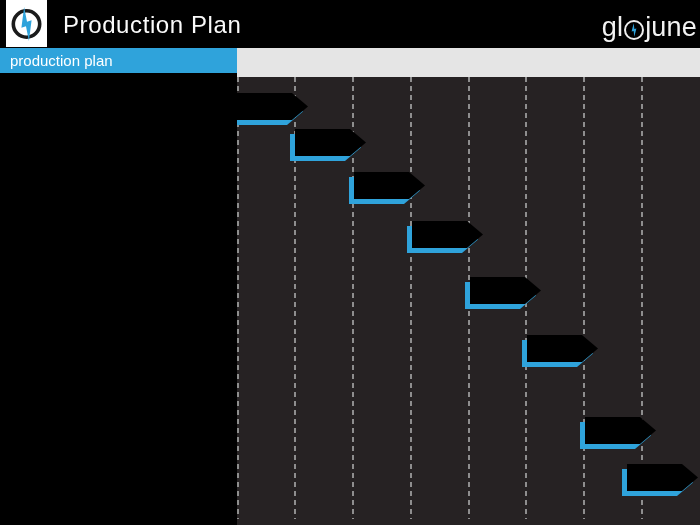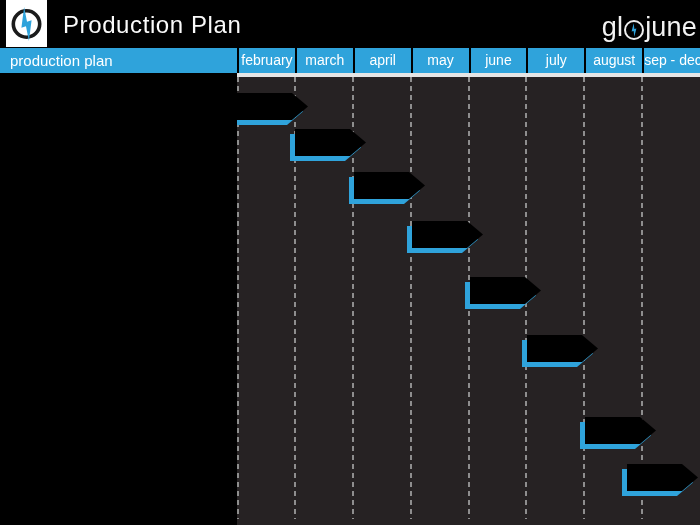--- a/index.html
+++ b/index.html
@@ -73,30 +73,20 @@
           <g transform="rotate(-14)">
             <polygon points="1.6,-8 -3.2,1 -0.7,1 -1.6,8 3.2,-1 0.7,-1" fill="#2fa3db"></polygon>
           </g>
         </svg>
       </span>
       <span>june</span>
     </div>
   </div>
 
   <div class="plan-label">production plan</div>
-  <div class="months" id="months">
-      <div class="mcell">february</div>
-      <div class="mcell">march</div>
-      <div class="mcell">april</div>
-      <div class="mcell">may</div>
-      <div class="mcell">june</div>
-      <div class="mcell">july</div>
-      <div class="mcell">august</div>
-      <div class="mcell">sep - dec</div>
-    </div>
 
   <div class="left-panel"></div>
   <div class="plot" id="plot">
       <div class="gridline" style="left: 0px; background: repeating-linear-gradient(rgb(142, 142, 142) 0px, rgb(142, 142, 142) 5px, transparent 5px, transparent 9px);"></div>
       <div class="gridline" style="left: 57px; background: repeating-linear-gradient(rgb(142, 142, 142) 0px, rgb(142, 142, 142) 5px, transparent 5px, transparent 9px);"></div>
       <div class="gridline" style="left: 115px; background: repeating-linear-gradient(rgb(142, 142, 142) 0px, rgb(142, 142, 142) 5px, transparent 5px, transparent 9px);"></div>
       <div class="gridline" style="left: 173px; background: repeating-linear-gradient(rgb(142, 142, 142) 0px, rgb(142, 142, 142) 5px, transparent 5px, transparent 9px);"></div>
       <div class="gridline" style="left: 231px; background: repeating-linear-gradient(rgb(142, 142, 142) 0px, rgb(142, 142, 142) 5px, transparent 5px, transparent 9px);"></div>
       <div class="gridline" style="left: 288px; background: repeating-linear-gradient(rgb(142, 142, 142) 0px, rgb(142, 142, 142) 5px, transparent 5px, transparent 9px);"></div>
       <div class="gridline" style="left: 346px; background: repeating-linear-gradient(rgb(142, 142, 142) 0px, rgb(142, 142, 142) 5px, transparent 5px, transparent 9px);"></div>

